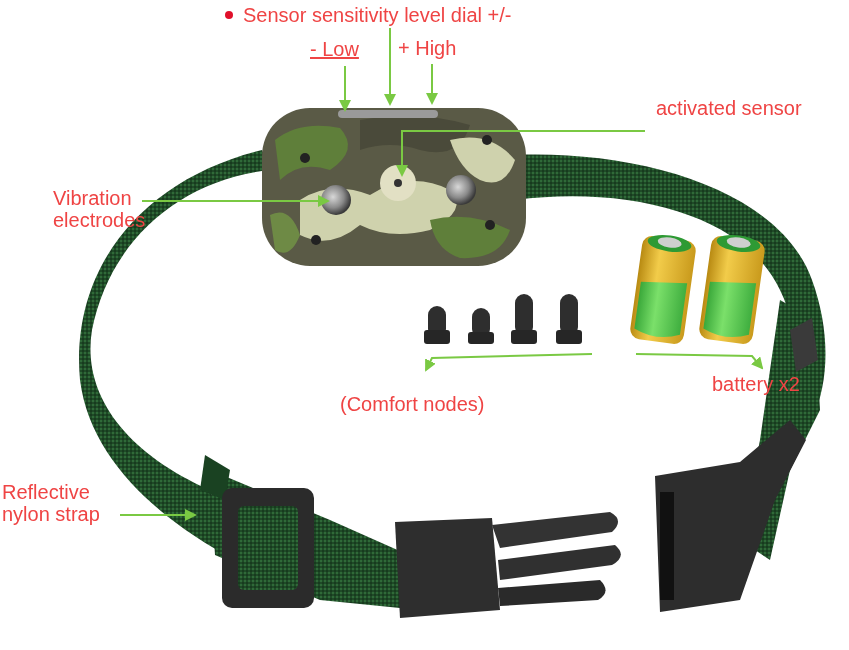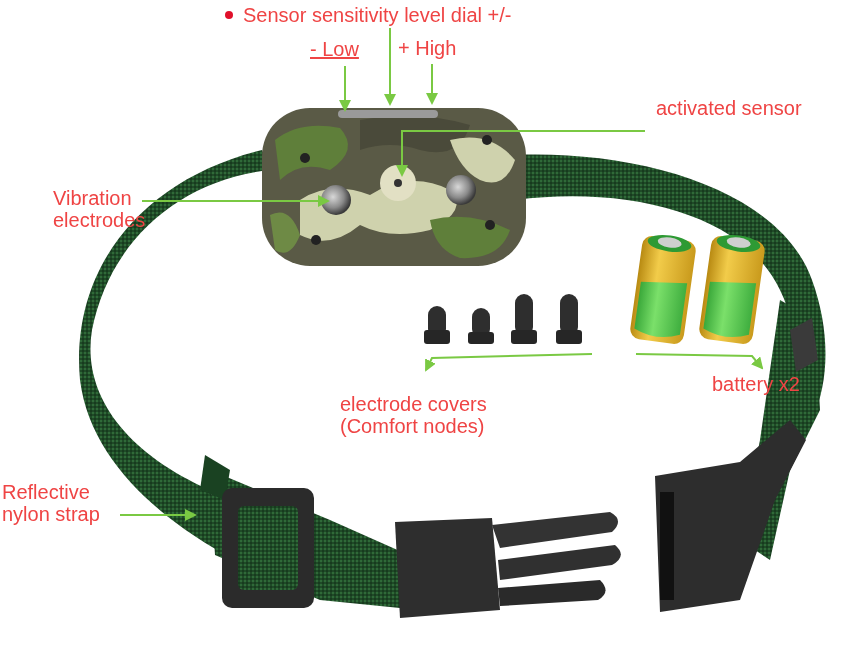--- a/index.html
+++ b/index.html
@@ -135,20 +135,19 @@
 <div class="label" style="left:310px; top:38px;text-decoration:underline;">- Low</div>
 <div class="label" style="left:398px; top:37px;">+ High</div>
 <div class="label" style="left:656px; top:97px;">
   <span class="line">activated sensor</span>
 </div>
 <div class="label" style="left:30px; top:187px;margin-left:23px;">
   <span class="line">Vibration</span>
   <span class="line">electrodes</span>
 </div>
 <div class="label" style="left:340px; top:393px;">
-  <span class="line">electrode covers</span>
   <span class="line">(Comfort nodes)</span>
 </div>
 <div class="label" style="left:712px; top:373px;">battery x2</div>
 <div class="label" style="left:2px; top:481px;">
   <span class="line">Reflective</span>
   <span class="line">nylon strap</span>
 </div>
 
 </body></html>

